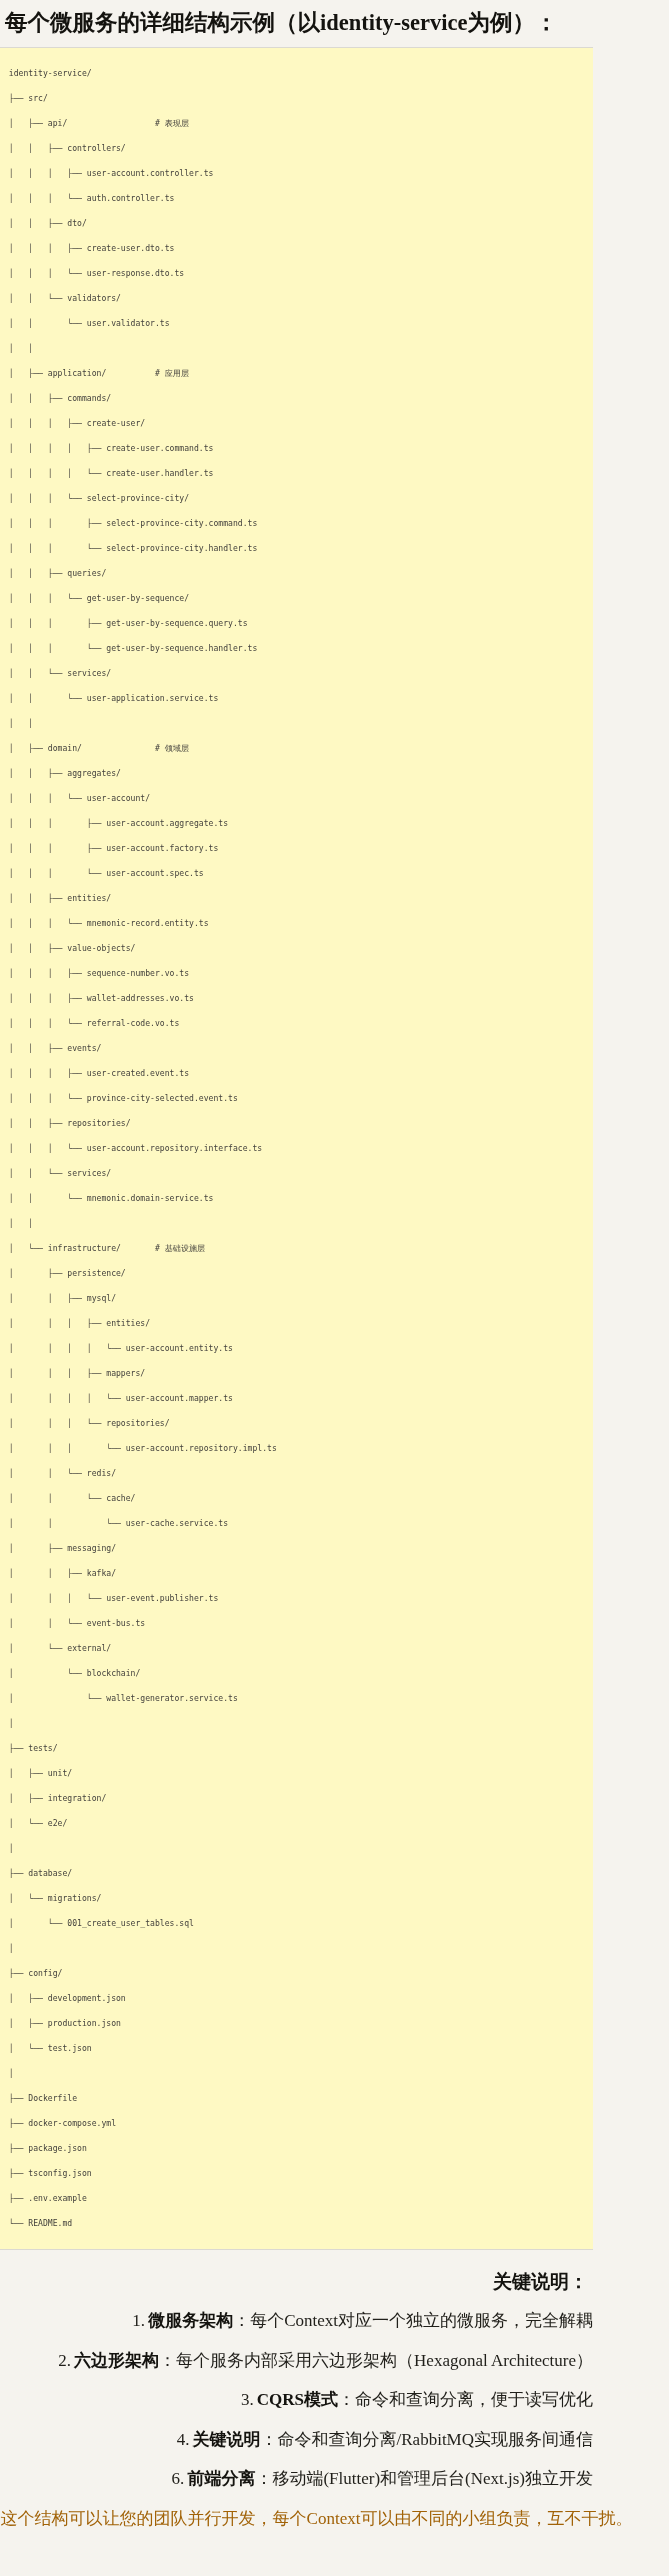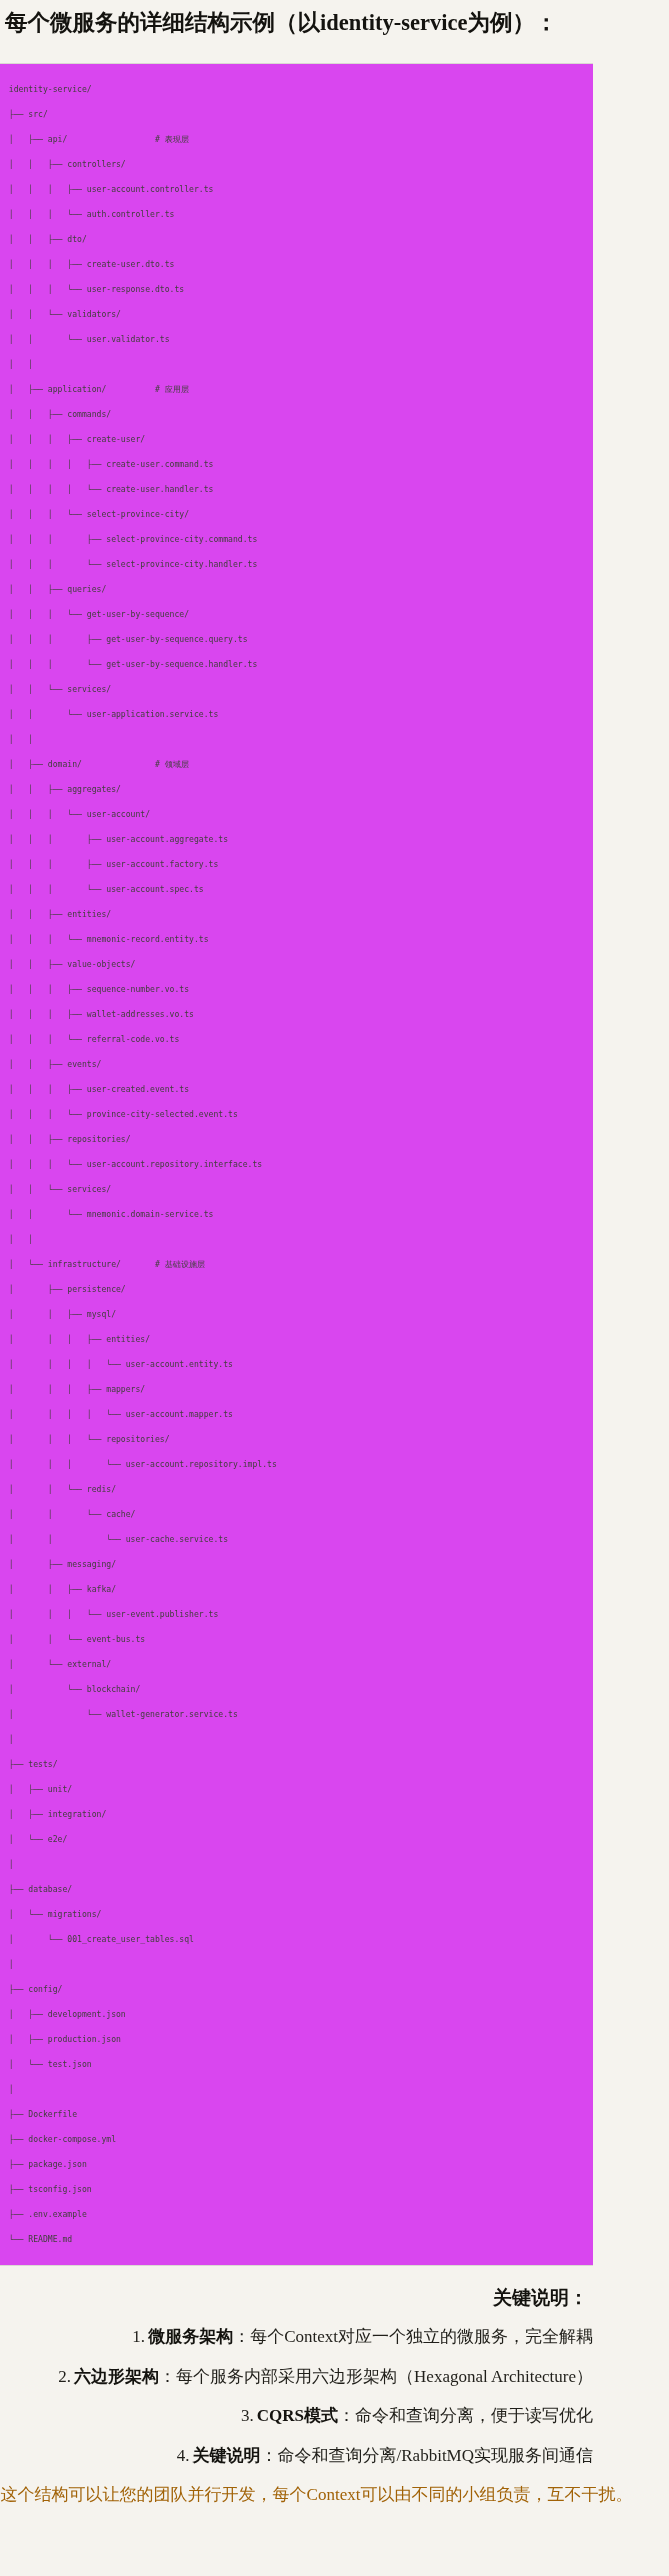--- a/index.html
+++ b/index.html
@@ -20,22 +20,22 @@
     margin: 8.1px 5px 0 5px;
     font-family: "Liberation Serif", serif;
     font-weight: 700;
     font-size: 22.5px;
     line-height: 29px;
     color: #14130F;
     letter-spacing: 0;
   }
 
   .codeblock {
-    margin-top: 26px;
-    background: #d946ef;
+    margin-top: 10px;
+    background: #fef9c3;
     border-top: 0.6px solid #DBD9D2;
     border-bottom: 0.6px solid #DBD9D2;
     padding: 13px 8.8px 13px 8.8px;
   }
   .tree {
     margin: 0;
     font-family: "DejaVu Sans Mono", monospace;
     font-size: 8.1px;
     line-height: 25px;
     color: #413F3B;
@@ -182,18 +182,19 @@
 └── README.md</pre>
   </div>
 
   <h3 class="notes-heading">关键说明：</h3>
 
   <div class="notes">
     <div class="note-item"><span class="num">1.</span><span class="term">微服务架构</span><span class="rest">：每个Context对应一个独立的微服务，完全解耦</span></div>
     <div class="note-item"><span class="num">2.</span><span class="term">六边形架构</span><span class="rest">：每个服务内部采用六边形架构（Hexagonal Architecture）</span></div>
     <div class="note-item"><span class="num">3.</span><span class="term">CQRS模式</span><span class="rest">：命令和查询分离，便于读写优化</span></div>
     <div class="note-item"><span class="num">4.</span><span class="term">关键说明</span><span class="rest">：命令和查询分离/RabbitMQ实现服务间通信</span></div>
+    <div class="note-item"><span class="num">6.</span><span class="term">前端分离</span><span class="rest">：移动端(Flutter)和管理后台(Next.js)独立开发</span></div>
   </div>
 
   <p class="closing">这个结构可以让您的团队并行开发，每个Context可以由不同的小组负责，互不干扰。</p>
 
 </div>
 
 
 </body></html>

